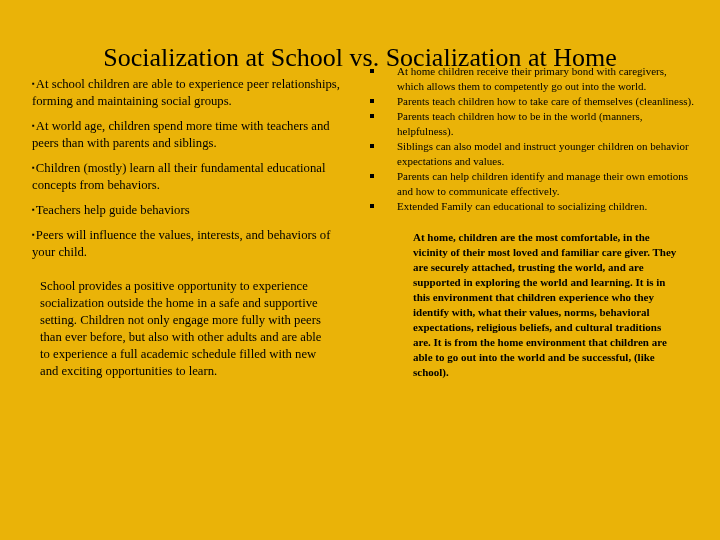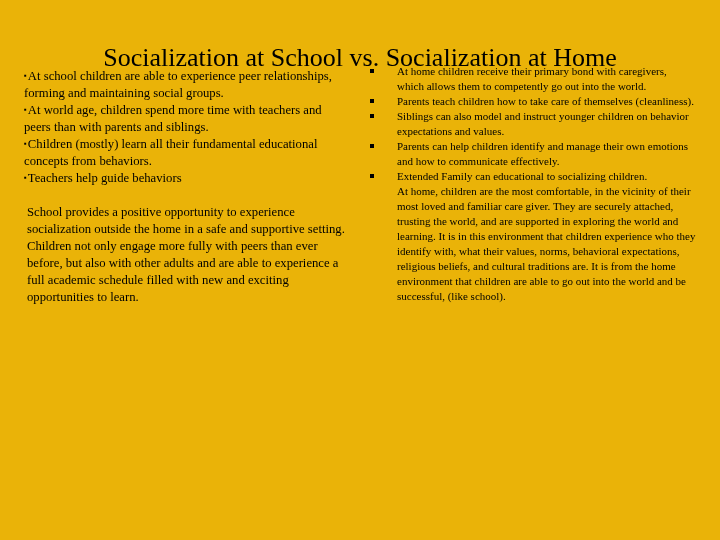--- a/index.html
+++ b/index.html
@@ -43,32 +43,32 @@
   #left-column {
     position: absolute;
     left: 24px;
     top: 68px;
     width: 324px;
     font-size: 12.7px;
     line-height: 17px;
     text-align: left;
   }
   #left-column .bullet-line {
-    margin: 0;
+    margin: 8px;
     padding: 0;
     text-indent: 0;
   }
   #left-column .sq {
     font-size: 8px;
     line-height: 8px;
     vertical-align: 2px;
     padding-right: 1px;
   }
   #left-column .para {
-    margin: 3px;
+    margin: 16px;
     padding: 0;
     margin-top: 17px;
   }
 
   
   #right-column {
     position: absolute;
     left: 366px;
     top: 64px;
     width: 330px;
@@ -85,44 +85,47 @@
     position: absolute;
     left: 4px;
     top: 5px;
     width: 3.5px;
     height: 3.5px;
     background: #000000;
     display: block;
   }
   #right-column .tail-para {
     padding-left: 31px;
-    margin: 0;
+    margin: 16px;
+    font-weight: bold;
   }
 </style>
 </head>
 <body>
 
 <div id="slide">
 
   <h1 id="slide-title">Socialization at School vs. Socialization at Home</h1>
 
   <div id="left-column">
     <div id="left-bullets">
         <p class="bullet-line"><span class="sq">▪</span><span>At school children are able to experience peer relationships, forming and maintaining social groups.</span></p>
         <p class="bullet-line"><span class="sq">▪</span><span>At world age, children spend more time with teachers and peers than with parents and siblings.</span></p>
         <p class="bullet-line"><span class="sq">▪</span><span>Children (mostly) learn all their fundamental educational concepts from behaviors.</span></p>
         <p class="bullet-line"><span class="sq">▪</span><span>Teachers help guide behaviors</span></p>
+        <p class="bullet-line"><span class="sq">▪</span><span>Peers will influence the values, interests, and behaviors of your child.</span></p>
       </div>
     <p class="para">School provides a positive opportunity to experience socialization outside the home in a safe and supportive setting. Children not only engage more fully with peers than ever before, but also with other adults and are able to experience a full academic schedule filled with new and exciting opportunities to learn.</p>
   </div>
 
   <div id="right-column">
     <div id="right-bullets">
         <p class="bullet-item"><span class="sq"></span><span>At home children receive their primary bond with caregivers, which allows them to competently go out into the world.</span></p>
         <p class="bullet-item"><span class="sq"></span><span>Parents teach children how to take care of themselves (cleanliness).</span></p>
+        <p class="bullet-item"><span class="sq"></span><span>Parents teach children how to be in the world (manners, helpfulness).</span></p>
         <p class="bullet-item"><span class="sq"></span><span>Siblings can also model and instruct younger children on behavior expectations and values.</span></p>
         <p class="bullet-item"><span class="sq"></span><span>Parents can help children identify and manage their own emotions and how to communicate effectively.</span></p>
         <p class="bullet-item"><span class="sq"></span></p>
         <p class="bullet-item"><span class="sq"></span><span>Extended Family can educational to socializing children.</span></p>
       </div>
     <p class="tail-para">At home, children are the most comfortable, in the vicinity of their most loved and familiar care giver. They are securely attached, trusting the world, and are supported in exploring the world and learning. It is in this environment that children experience who they identify with, what their values, norms, behavioral expectations, religious beliefs, and cultural traditions are. It is from the home environment that children are able to go out into the world and be successful, (like school).</p>
   </div>
 
 </div>
 

